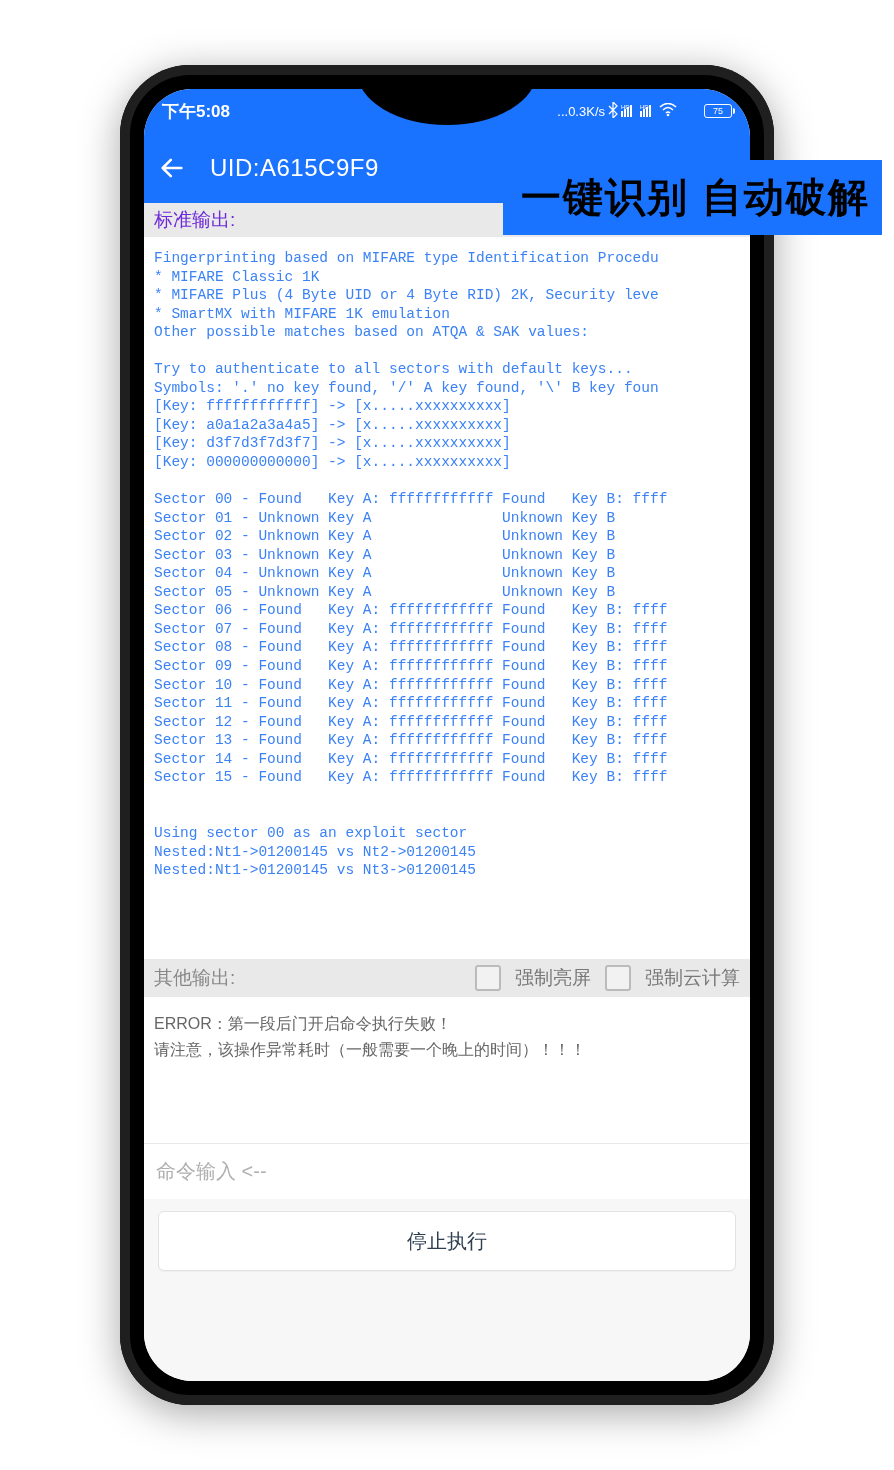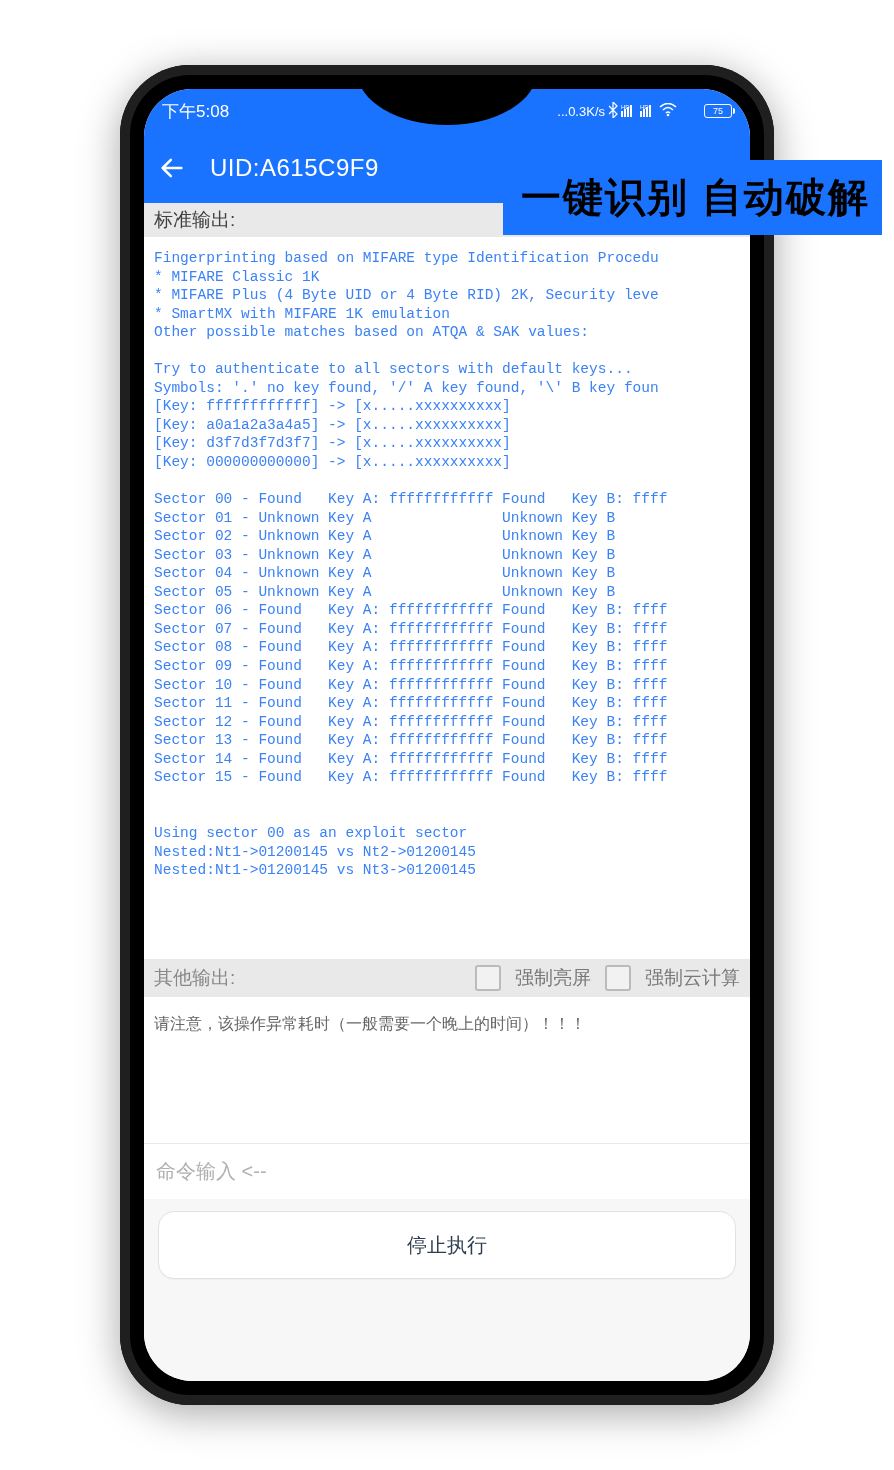--- a/index.html
+++ b/index.html
@@ -49,21 +49,21 @@
     height: 44px;
     background: #1a73ff;
     display: flex;
     align-items: center;
     justify-content: space-between;
     padding: 0 18px;
     color: #fff;
     font-size: 17px;
     position: relative;
   }
-  .status-left { font-weight: 400; }
+  .status-left { font-weight: 700; }
   .status-right { display: flex; align-items: center; gap: 3px; font-size: 13px; }
   .sig-icon { display: inline-block; }
   .batt { display: inline-flex; align-items: center; padding-left: 24px; }
   .batt-shell {
     width: 28px; height: 14px; border: 1.2px solid #fff; border-radius: 3px;
     display: flex; align-items: center; justify-content: center; font-size: 9px;
     position: relative;
   }
   .batt-shell::after {
     content: ""; position: absolute; right: -4px; top: 3px; width: 2.5px; height: 6px;
@@ -74,21 +74,21 @@
     background: #1a73ff;
     display: flex;
     align-items: center;
     padding: 0 14px;
     gap: 24px;
   }
   .back-arrow { color: #fff; display: flex; align-items: center; cursor: pointer; }
   .app-title { color: #fff; font-size: 24px; font-weight: 400; letter-spacing: 0.5px; }
   .section-label {
     background: #e9e9e9;
-    color: #404040;
+    color: #6d28d9;
     font-size: 19px;
     padding: 4px 10px;
     display: flex;
     align-items: center;
   }
   .std-output {
     flex: 0 0 auto;
     background: #fff;
     padding: 12px 10px 8px 10px;
     font-family: "Courier New", Courier, monospace;
@@ -132,24 +132,24 @@
   .btn-row {
     flex: 1;
     display: flex;
     align-items: flex-start;
     padding: 12px 14px;
     gap: 18px;
     background: #f7f7f7;
   }
   .action-btn {
     flex: 1;
-    height: 68px;
+    height: 60px;
     background: #fff;
     border: 1px solid #e2e2e2;
-    border-radius: 16px;
+    border-radius: 6px;
     display: flex;
     align-items: center;
     justify-content: center;
     font-size: 20px;
     color: #2c3e50;
     cursor: pointer;
     box-shadow: 0 1px 0 rgba(0,0,0,0.03);
   }
   .overlay-banner {
     position: absolute;
@@ -263,20 +263,21 @@
 
     <div class="other-bar">
       <span class="lbl">其他输出:</span>
       <span class="chk"></span>
       <span class="chk-label">强制亮屏</span>
       <span class="chk"></span>
       <span class="chk-label">强制云计算</span>
     </div>
 
     <div class="err-output">
+      <div class="err"><span>ERROR：</span><span>第一段后门开启命令执行失败！</span></div>
       <div>请注意，该操作异常耗时（一般需要一个晚上的时间）！！！</div>
     </div>
 
     <div class="cmd-input">命令输入 &lt;--</div>
 
     <div class="btn-row">
       <div class="action-btn">停止执行</div>
     </div>
 
   </div>

